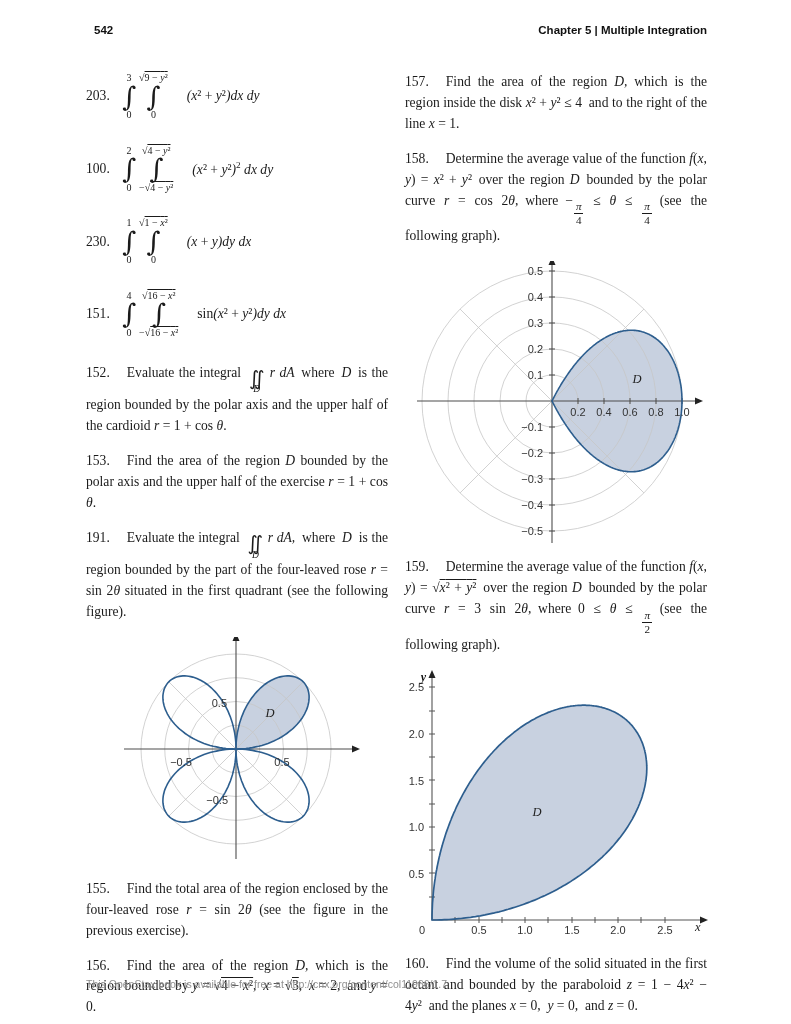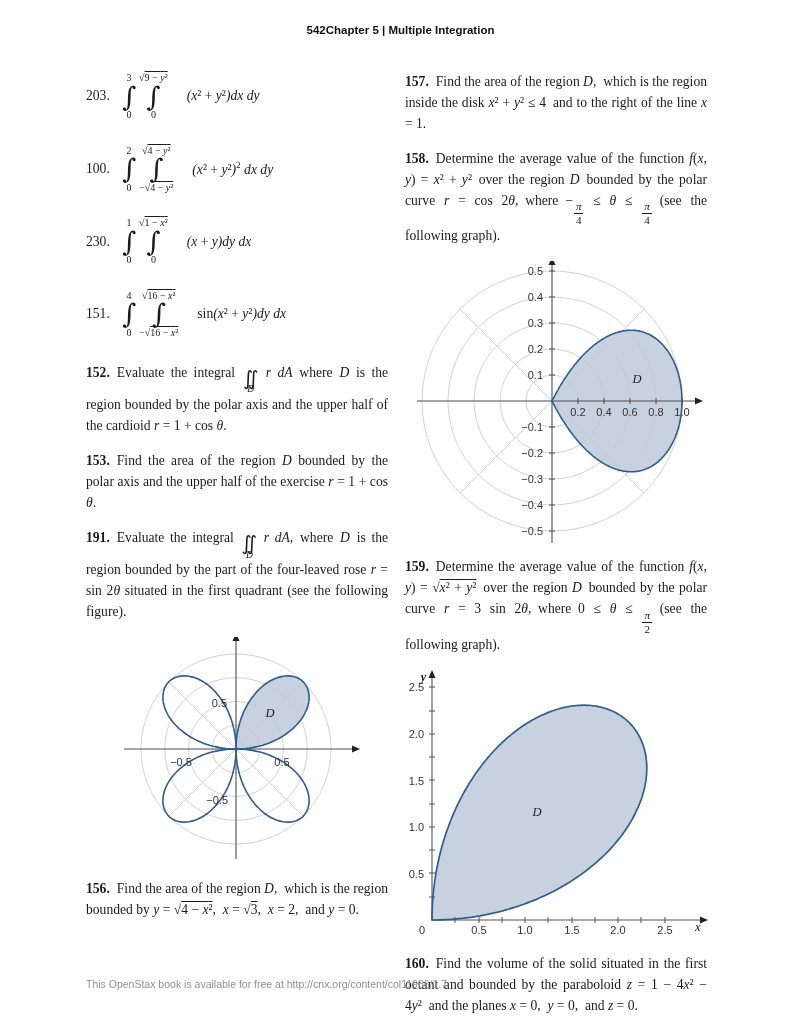--- a/index.html
+++ b/index.html
@@ -1,23 +1,23 @@
 <!DOCTYPE html>
 <html><head>
 <meta charset="utf-8">
 <style>
   html,body{margin:0;padding:0;background:#e8e8e8;}
   .page{position:relative;width:791px;height:1024px;background:#ffffff;margin:0 auto;
         font-family:"Liberation Serif",serif;color:#1a1a1a;overflow:hidden;}
-  .header{position:absolute;top:24px;left:94px;right:84px;display:flex;justify-content:center;
+  .header{position:absolute;top:24px;left:94px;right:84px;display:flex;justify-content:space-between;
           font-family:"Liberation Sans",sans-serif;font-weight:bold;font-size:11.5px;color:#111;}
   .cols{position:absolute;top:60px;left:86px;display:flex;gap:17px;}
   .col{width:302px;}
   p.ex{font-size:13.6px;line-height:1.54;text-align:justify;margin:0 0 14px 0;}
-  .rs-num{margin-right:7px;font-weight:bold;}
+  .rs-num{margin-right:17px;}
   .rs-i{font-style:italic;}
   .rs-ov{text-decoration:overline;}
   .rs-ov.rs-i{text-decoration:overline;}
   .rs-sup{vertical-align:0.6em;font-size:0.68em;}
   .stk{display:inline-flex;flex-direction:column;align-items:center;line-height:1;vertical-align:-0.55em;margin:0 1px;}
   .stk.frac{font-size:0.82em;vertical-align:-0.5em;}
   .stk.frac .stk-top{font-style:italic;border-bottom:0.9px solid #1a1a1a;padding:0 2px 1px;}
   .stk.frac .stk-bot{padding-top:1px;}
   .stk.under{vertical-align:-0.6em;}
   .stk.under .stk-top{font-size:1.45em;line-height:0.85;}
@@ -138,20 +138,21 @@
             <polygon points="118,-4 114.5,4 121.5,4" fill="#222"></polygon>
             <path d="M118.0 112.0L121.3 111.9L124.6 111.8L127.9 111.5L131.2 111.1L134.4 110.6L137.6 109.9L140.8 109.2L143.9 108.4L147.0 107.4L150.0 106.4L152.9 105.2L155.8 104.0L158.6 102.6L161.3 101.2L163.9 99.7L166.4 98.1L168.8 96.5L171.1 94.7L173.3 93.0L175.4 91.1L177.3 89.2L179.2 87.3L180.9 85.3L182.5 83.3L184.0 81.2L185.3 79.2L186.5 77.1L187.5 75.0L188.5 72.9L189.3 70.9L189.9 68.8L190.4 66.8L190.8 64.7L191.0 62.7L191.1 60.8L191.1 58.9L190.9 57.0L190.6 55.2L190.2 53.5L189.7 51.9L189.0 50.3L188.2 48.8L187.3 47.4L186.3 46.0L185.2 44.8L184.0 43.7L182.6 42.7L181.2 41.8L179.7 41.0L178.1 40.3L176.5 39.8L174.8 39.4L173.0 39.1L171.1 38.9L169.2 38.9L167.3 39.0L165.3 39.2L163.2 39.6L161.2 40.1L159.1 40.8L157.1 41.5L155.0 42.5L152.9 43.5L150.8 44.7L148.8 46.0L146.7 47.5L144.7 49.1L142.7 50.8L140.8 52.7L138.9 54.6L137.0 56.7L135.3 58.9L133.5 61.2L131.9 63.6L130.3 66.1L128.8 68.7L127.4 71.4L126.0 74.2L124.8 77.1L123.6 80.0L122.6 83.0L121.6 86.1L120.8 89.2L120.1 92.4L119.4 95.6L118.9 98.8L118.5 102.1L118.2 105.4L118.1 108.7L118.0 112.0L118.1 115.3L118.2 118.6L118.5 121.9L118.9 125.2L119.4 128.4L120.1 131.6L120.8 134.8L121.6 137.9L122.6 141.0L123.6 144.0L124.8 146.9L126.0 149.8L127.4 152.6L128.8 155.3L130.3 157.9L131.9 160.4L133.5 162.8L135.3 165.1L137.0 167.3L138.9 169.4L140.8 171.3L142.7 173.2L144.7 174.9L146.7 176.5L148.8 178.0L150.8 179.3L152.9 180.5L155.0 181.5L157.1 182.5L159.1 183.3L161.2 183.9L163.2 184.4L165.3 184.8L167.3 185.0L169.2 185.1L171.1 185.1L173.0 184.9L174.8 184.6L176.5 184.2L178.1 183.7L179.7 183.0L181.2 182.2L182.6 181.3L184.0 180.3L185.2 179.2L186.3 178.0L187.3 176.6L188.2 175.2L189.0 173.7L189.7 172.1L190.2 170.5L190.6 168.7L190.9 167.0L191.1 165.1L191.1 163.2L191.0 161.3L190.8 159.3L190.4 157.2L189.9 155.2L189.2 153.1L188.5 151.1L187.5 149.0L186.5 146.9L185.3 144.8L184.0 142.8L182.5 140.7L180.9 138.7L179.2 136.7L177.3 134.8L175.4 132.9L173.3 131.0L171.1 129.3L168.8 127.5L166.4 125.9L163.9 124.3L161.3 122.8L158.6 121.4L155.8 120.0L152.9 118.8L150.0 117.6L147.0 116.6L143.9 115.6L140.8 114.8L137.6 114.1L134.4 113.4L131.2 112.9L127.9 112.5L124.6 112.2L121.3 112.1L118.0 112.0L114.7 112.1L111.4 112.2L108.1 112.5L104.8 112.9L101.6 113.4L98.4 114.1L95.2 114.8L92.1 115.6L89.0 116.6L86.0 117.6L83.1 118.8L80.2 120.0L77.4 121.4L74.7 122.8L72.1 124.3L69.6 125.9L67.2 127.5L64.9 129.3L62.7 131.0L60.6 132.9L58.7 134.8L56.8 136.7L55.1 138.7L53.5 140.7L52.0 142.8L50.7 144.8L49.5 146.9L48.5 149.0L47.5 151.1L46.7 153.1L46.1 155.2L45.6 157.2L45.2 159.3L45.0 161.3L44.9 163.2L44.9 165.1L45.1 167.0L45.4 168.8L45.8 170.5L46.3 172.1L47.0 173.7L47.8 175.2L48.7 176.6L49.7 178.0L50.8 179.2L52.0 180.3L53.4 181.3L54.8 182.2L56.3 183.0L57.9 183.7L59.5 184.2L61.3 184.6L63.0 184.9L64.9 185.1L66.8 185.1L68.7 185.0L70.7 184.8L72.8 184.4L74.8 183.9L76.9 183.2L78.9 182.5L81.0 181.5L83.1 180.5L85.2 179.3L87.2 178.0L89.3 176.5L91.3 174.9L93.3 173.2L95.2 171.3L97.1 169.4L99.0 167.3L100.7 165.1L102.5 162.8L104.1 160.4L105.7 157.9L107.2 155.3L108.6 152.6L110.0 149.8L111.2 146.9L112.4 144.0L113.4 141.0L114.4 137.9L115.2 134.8L115.9 131.6L116.6 128.4L117.1 125.2L117.5 121.9L117.8 118.6L117.9 115.3L118.0 112.0L117.9 108.7L117.8 105.4L117.5 102.1L117.1 98.8L116.6 95.6L115.9 92.4L115.2 89.2L114.4 86.1L113.4 83.0L112.4 80.0L111.2 77.1L110.0 74.2L108.6 71.4L107.2 68.7L105.7 66.1L104.1 63.6L102.5 61.2L100.7 58.9L99.0 56.7L97.1 54.6L95.2 52.7L93.3 50.8L91.3 49.1L89.3 47.5L87.2 46.0L85.2 44.7L83.1 43.5L81.0 42.5L78.9 41.5L76.9 40.7L74.8 40.1L72.8 39.6L70.7 39.2L68.7 39.0L66.8 38.9L64.9 38.9L63.0 39.1L61.2 39.4L59.5 39.8L57.9 40.3L56.3 41.0L54.8 41.8L53.4 42.7L52.0 43.7L50.8 44.8L49.7 46.0L48.7 47.4L47.8 48.8L47.0 50.3L46.3 51.9L45.8 53.5L45.4 55.3L45.1 57.0L44.9 58.9L44.9 60.8L45.0 62.7L45.2 64.7L45.6 66.8L46.1 68.8L46.8 70.9L47.5 72.9L48.5 75.0L49.5 77.1L50.7 79.2L52.0 81.2L53.5 83.3L55.1 85.3L56.8 87.3L58.7 89.2L60.6 91.1L62.7 93.0L64.9 94.7L67.2 96.5L69.6 98.1L72.1 99.7L74.7 101.2L77.4 102.6L80.2 104.0L83.1 105.2L86.0 106.4L89.0 107.4L92.1 108.4L95.2 109.2L98.4 109.9L101.6 110.6L104.8 111.1L108.1 111.5L111.4 111.8L114.7 111.9L118.0 112.0Z" fill="none" stroke="#2d5e8e" stroke-width="1.6"></path>
             <text x="109" y="70" text-anchor="end" class="fl">0.5</text>
             <text x="63" y="129" text-anchor="middle" class="fl">−0.5</text>
             <text x="164" y="129" text-anchor="middle" class="fl">0.5</text>
             <text x="110" y="167" text-anchor="end" class="fl">−0.5</text>
             <text x="152" y="80" text-anchor="middle" class="fl fl-i">D</text>
           </svg>
       </div>
 
+      <p class="ex"><span class="rs-num">155.</span><span>Find the total area of the region enclosed by the four-leaved rose </span><span class="rs-i">r</span><span> = sin 2</span><span class="rs-i">θ</span><span> (see the figure in the previous exercise).</span></p>
       <p class="ex"><span class="rs-num">156.</span><span>Find the area of the region </span><span class="rs-i">D,</span><span> which is the region bounded by </span><span class="rs-i">y</span><span> = </span><span>√</span><span class="rs-ov">4 − </span><span class="rs-ov rs-i">x</span><span class="rs-ov">²</span><span>, </span><span class="rs-i">x</span><span> = </span><span>√</span><span class="rs-ov">3</span><span>, </span><span class="rs-i">x</span><span> = 2, and </span><span class="rs-i">y</span><span> = 0.</span></p>
     </div>
 
     <div class="col">
       <p class="ex" style="margin-top:12px"><span class="rs-num">157.</span><span>Find the area of the region </span><span class="rs-i">D,</span><span> which is the region inside the disk </span><span class="rs-i">x</span><span>² + </span><span class="rs-i">y</span><span>² ≤ 4 and to the right of the line </span><span class="rs-i">x</span><span> = 1.</span></p>
       <p class="ex"><span class="rs-num">158.</span><span>Determine the average value of the function </span><span class="rs-i">f</span><span>(</span><span class="rs-i">x</span><span>, </span><span class="rs-i">y</span><span>) = </span><span class="rs-i">x</span><span>² + </span><span class="rs-i">y</span><span>² over the region </span><span class="rs-i">D</span><span> bounded by the polar curve </span><span class="rs-i">r</span><span> = cos 2</span><span class="rs-i">θ</span><span>, where −</span><span class="stk frac">
             <span class="stk-top">π</span>
             <span class="stk-bot">4</span>
           </span><span> ≤ </span><span class="rs-i">θ</span><span> ≤ </span><span class="stk frac">
             <span class="stk-top">π</span>

